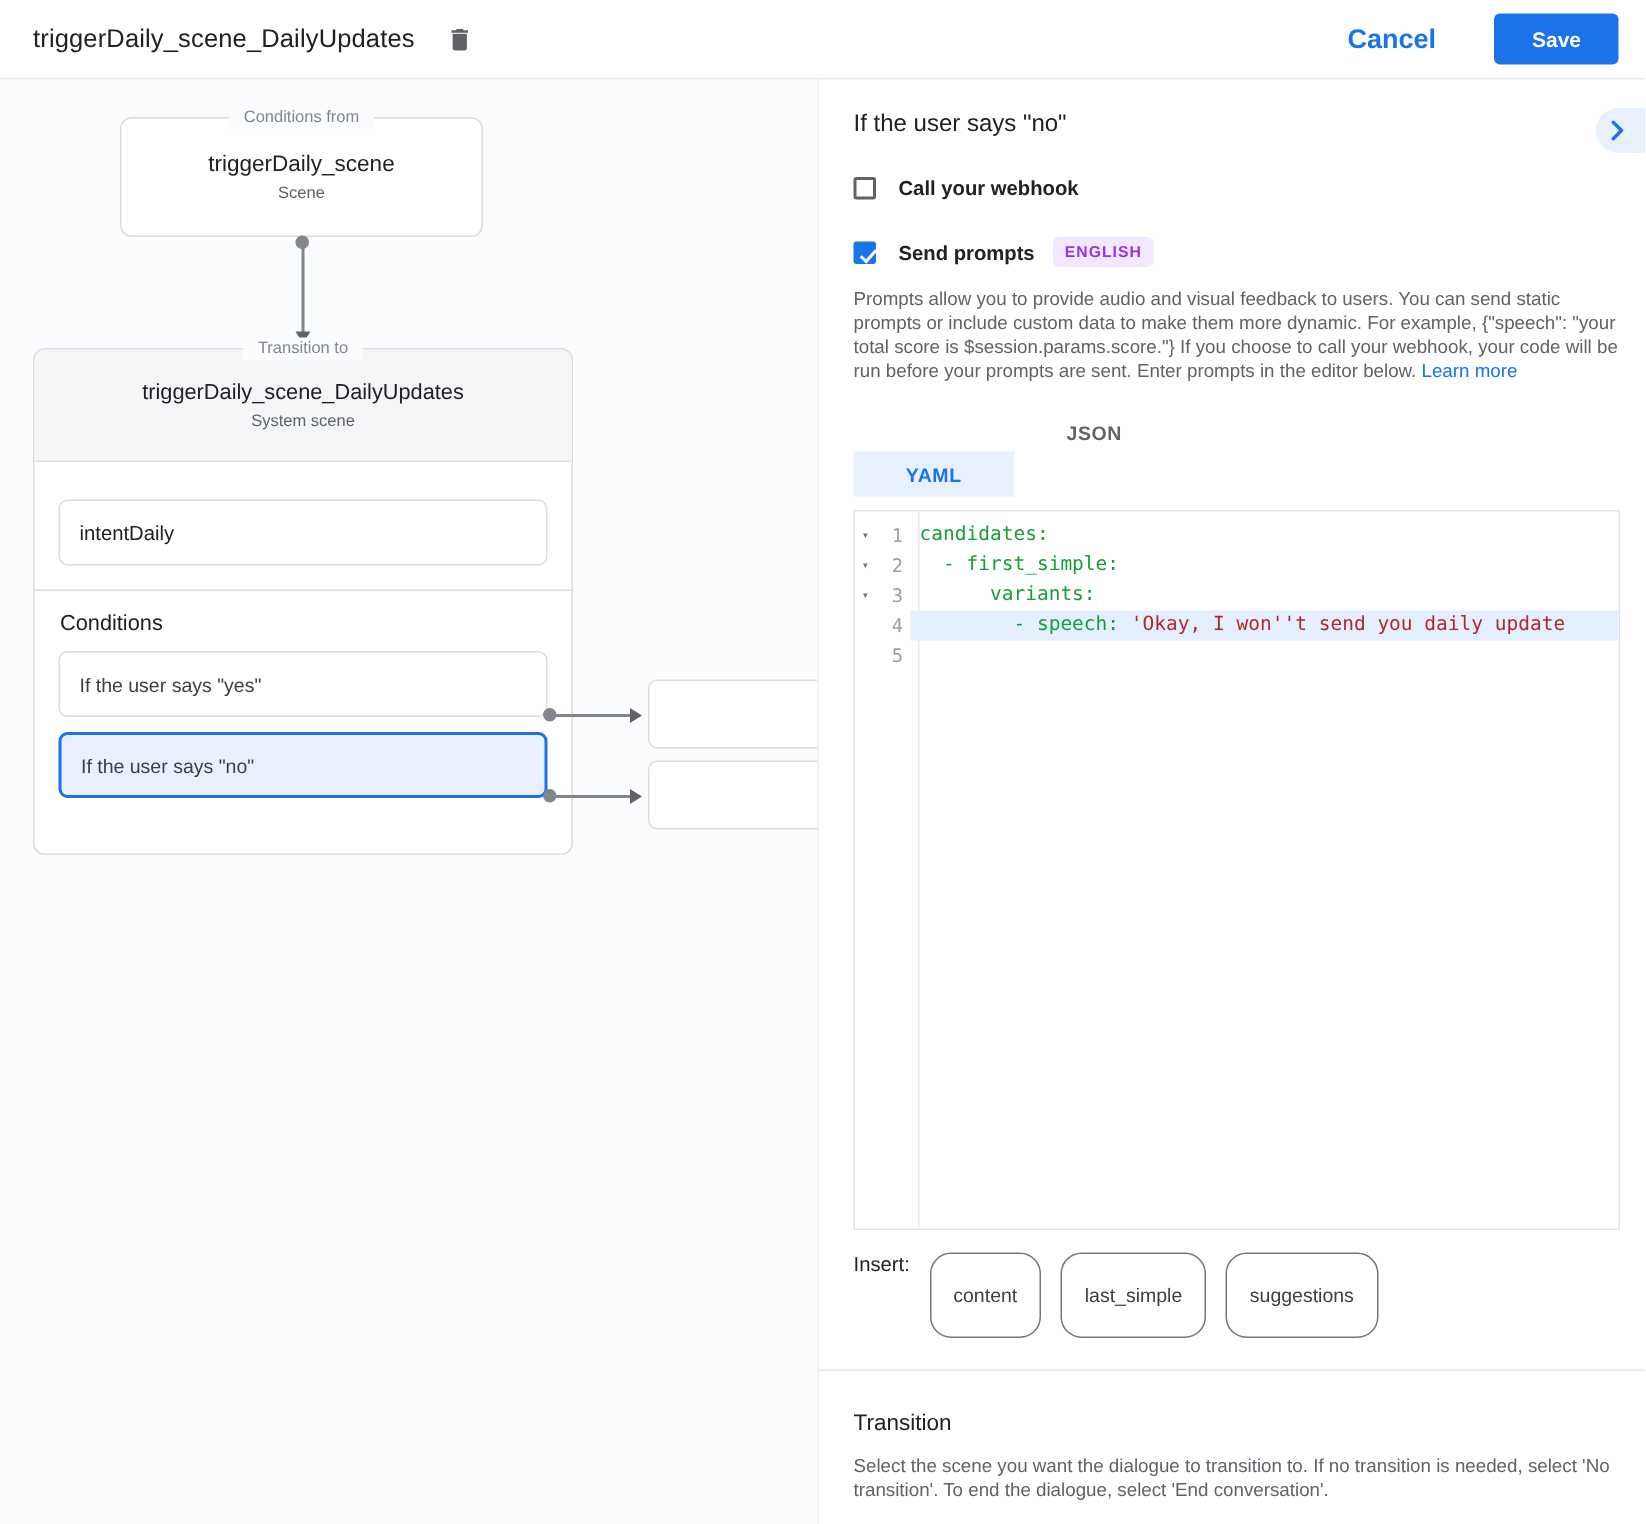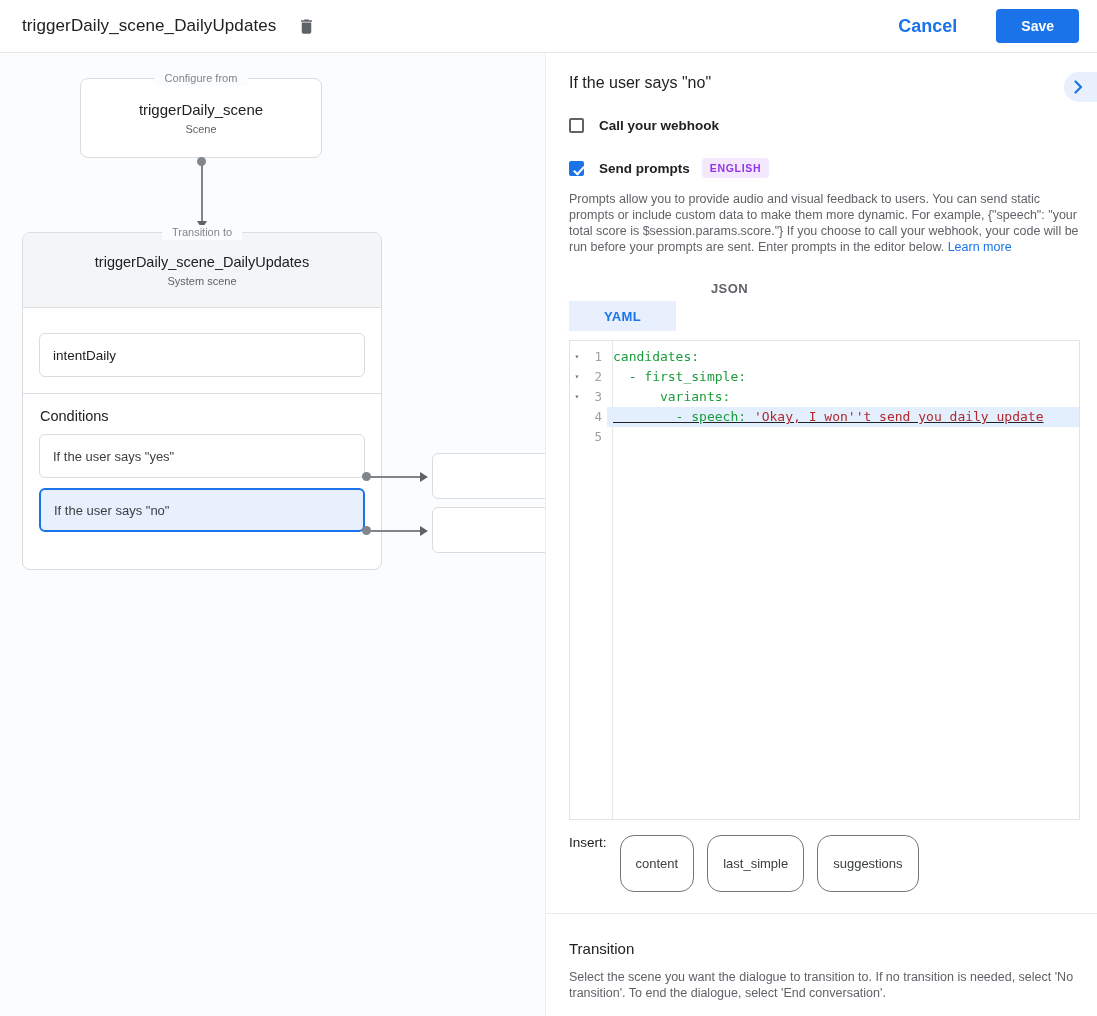--- a/index.html
+++ b/index.html
@@ -90,21 +90,21 @@
   .tab{width:107px;height:30px;display:flex;align-items:center;justify-content:center;
     font-size:13px;font-weight:700;letter-spacing:.4px;color:var(--txt2);cursor:pointer;}
   .tab.active{background:var(--light-blue);color:var(--accent);margin-top:28px;}
 
   .editor{margin-top:9px;height:480px;border:1px solid #e1e3e6;background:#fff;overflow:hidden;position:relative;padding-top:6px;}
   .editor::before{content:'';position:absolute;left:42px;top:0;bottom:0;width:1px;background:#e8e8e8;}
   .ed-line{display:flex;height:20px;line-height:20px;font-family:"DejaVu Sans Mono",monospace;font-size:13px;position:relative;}
   .ed-fold{width:14px;text-align:center;font-size:8px;color:#757575;user-select:none;}
   .ed-num{width:23px;text-align:right;color:#9aa0a6;font-size:12.5px;padding-right:5px;}
   .ed-code{flex:1;white-space:pre;overflow:hidden;padding-left:6px;color:var(--txt);}
-  .ed-line.hl .ed-code{background:var(--line-hl);text-decoration:underline;}
+  .ed-line.hl .ed-code{background:var(--line-hl);}
   .tok-key{color:var(--key-green);}
   .tok-string{color:var(--str-red);}
 
   .insert-row{margin-top:15px;display:flex;}
   .insert-label{font-size:13.5px;color:var(--txt);}
   .chip{margin-left:13px;border:1px solid #747775;border-radius:14px;padding:20px 15px;font-size:13px;color:#3c4043;cursor:pointer;background:#fff;}
 
   .panel-divider{margin:21px -17px 0 -23px;border:none;border-top:1px solid #e7e9ec;}
   .transition-heading{margin-top:26px;font-size:15px;color:var(--txt);}
   .transition-desc{margin-top:12px;font-size:12.5px;line-height:16px;color:var(--txt2);}
@@ -126,21 +126,21 @@
         </svg>
     </div>
     <div class="topbar-spacer"></div>
     <button class="cancel-btn">Cancel</button>
     <button class="save-btn">Save</button>
   </div>
 
   <div class="canvas">
 
     <div class="fieldset-box box1">
-      <span class="legend">Configure from</span>
+      <span class="legend">Conditions from</span>
       <div class="node-title">triggerDaily_scene</div>
       <div class="node-sub">Scene</div>
     </div>
 
     <div class="varrow">
       <div class="dot"></div>
       <div class="line"></div>
       <div class="head"></div>
     </div>
 

